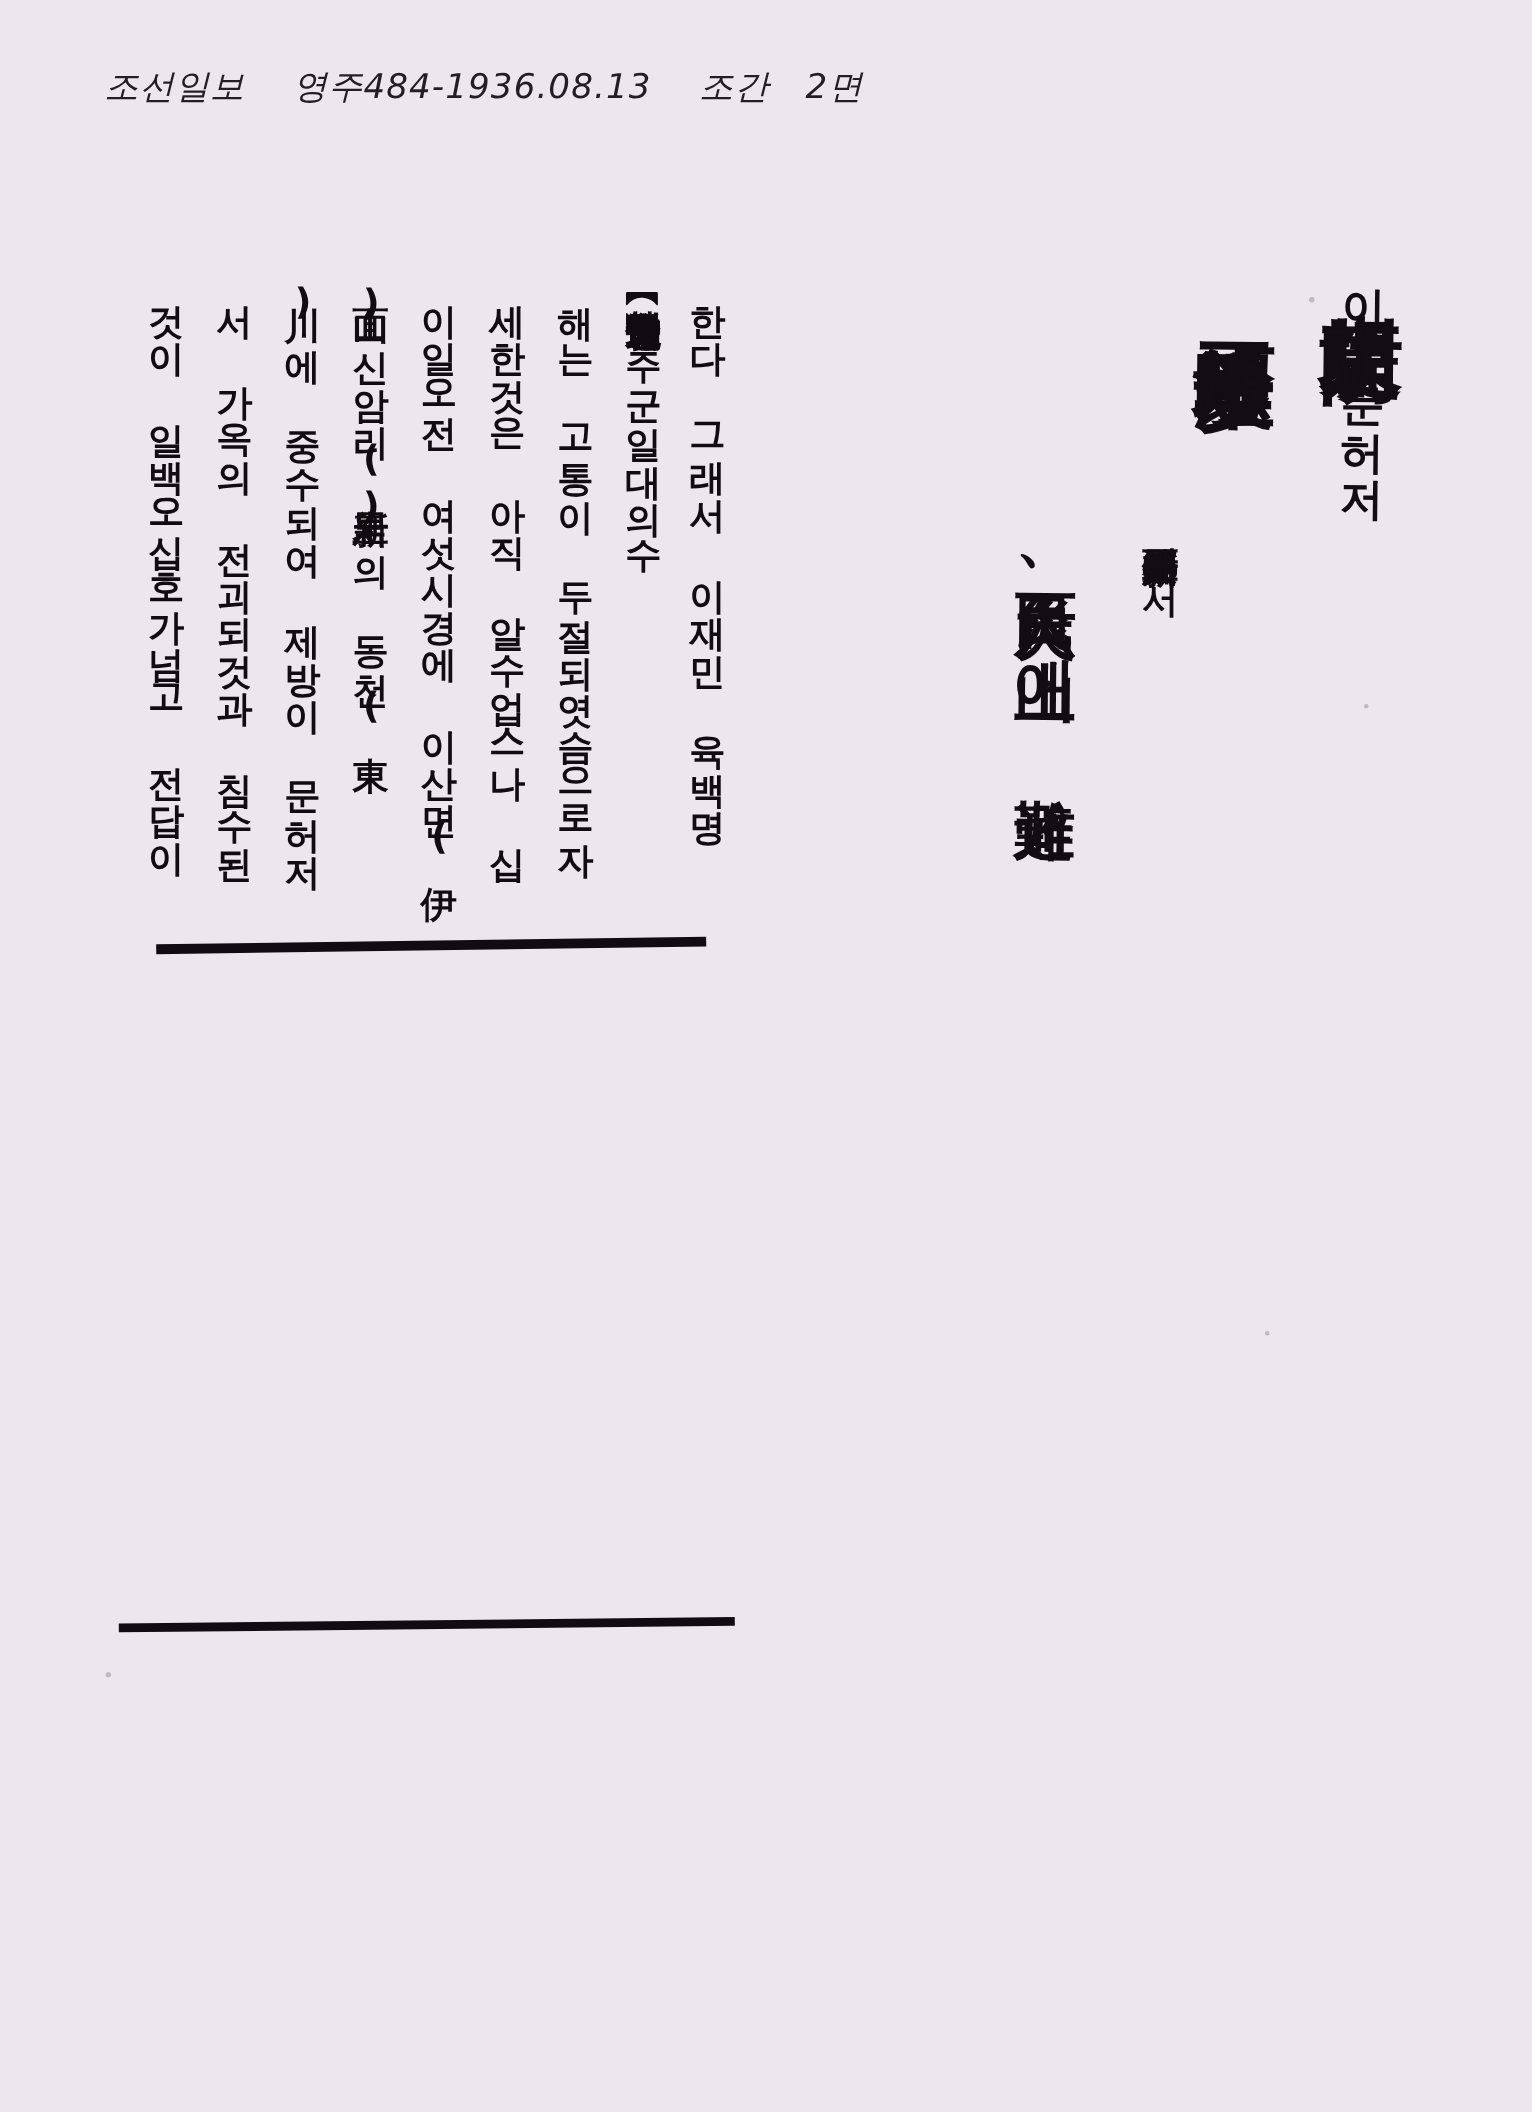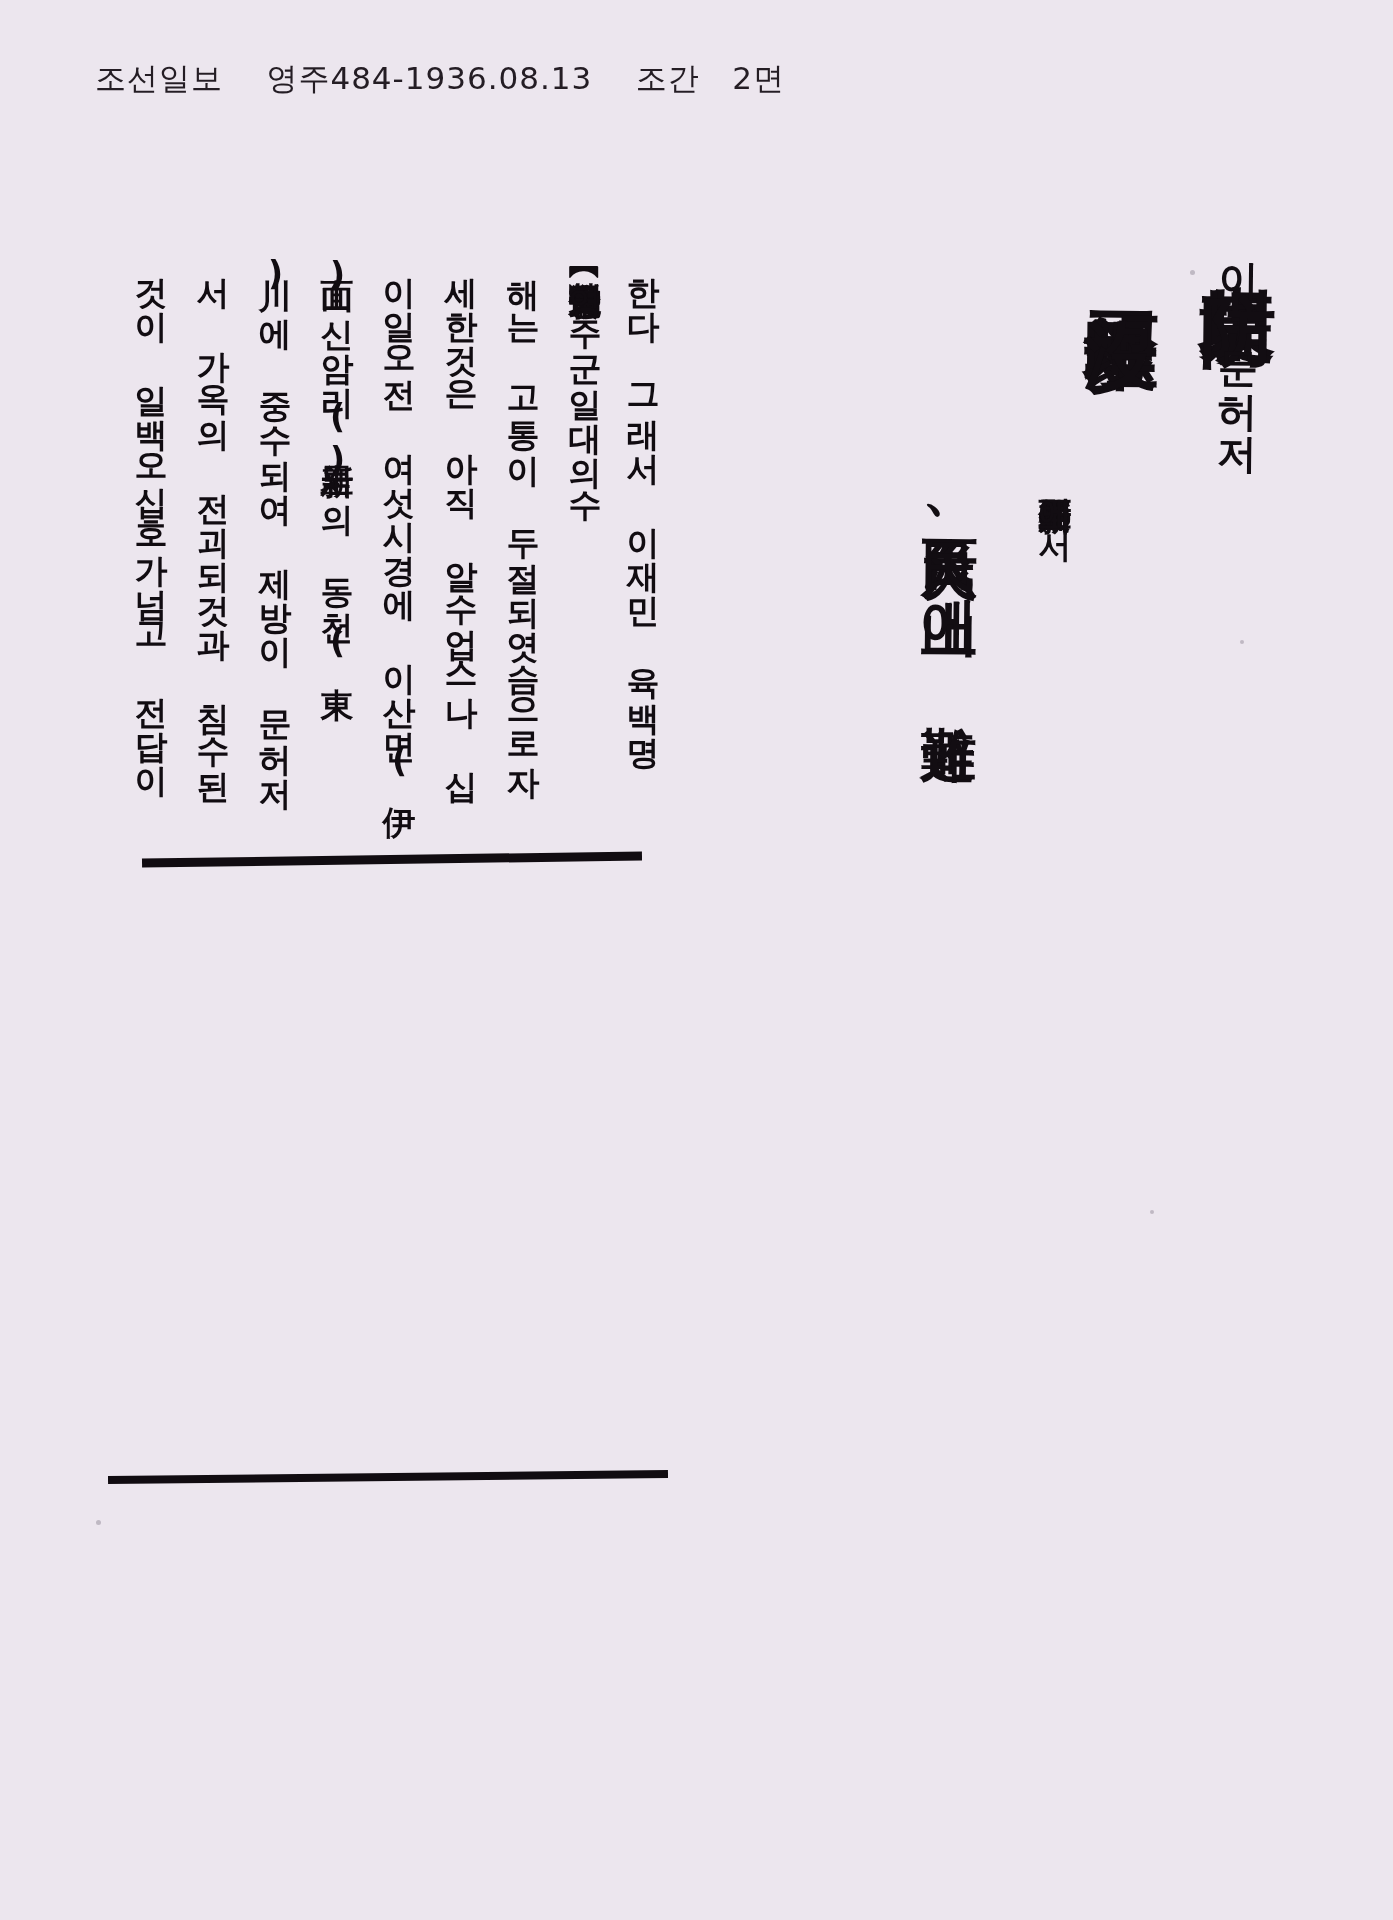--- a/index.html
+++ b/index.html
@@ -20,20 +20,21 @@
   
   .caption {
     position: absolute;
     top: 58px;
     left: 95px;
     font-family: "DejaVu Sans", sans-serif;
     font-size: 31px;
     letter-spacing: 1px;
     color: #241d24;
     white-space: pre;
+    font-style: italic;
   }
 
   
   .clipping {
     position: absolute;
     top: 195px;
     left: 100px;
     width: 1190px;
     height: 1330px;
   }

